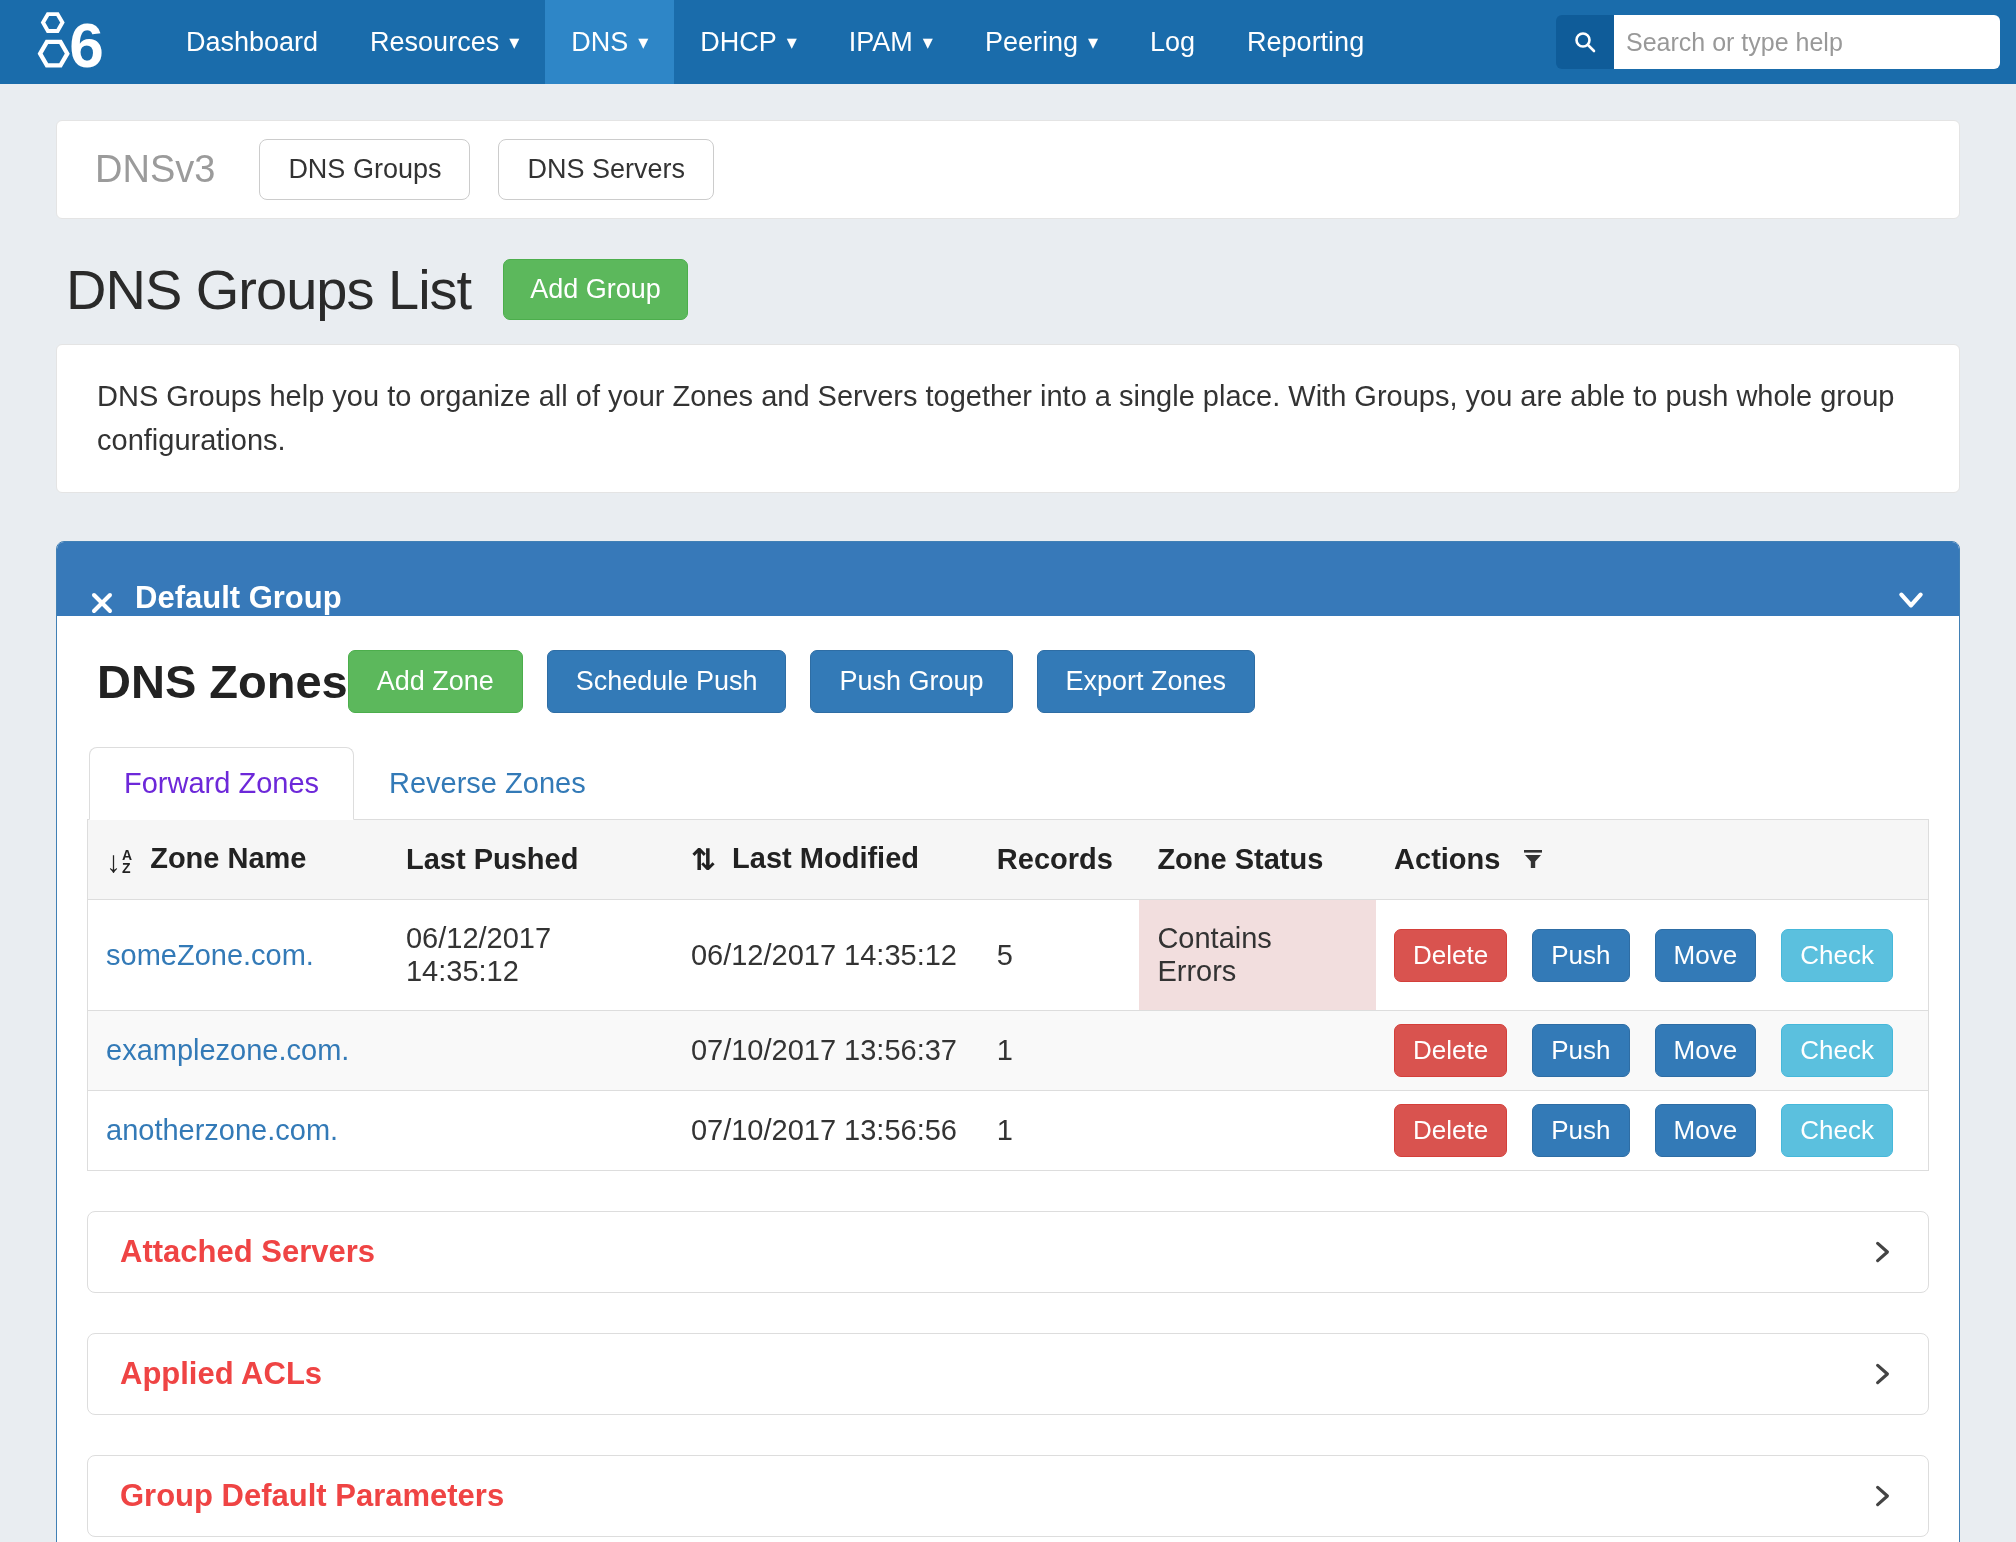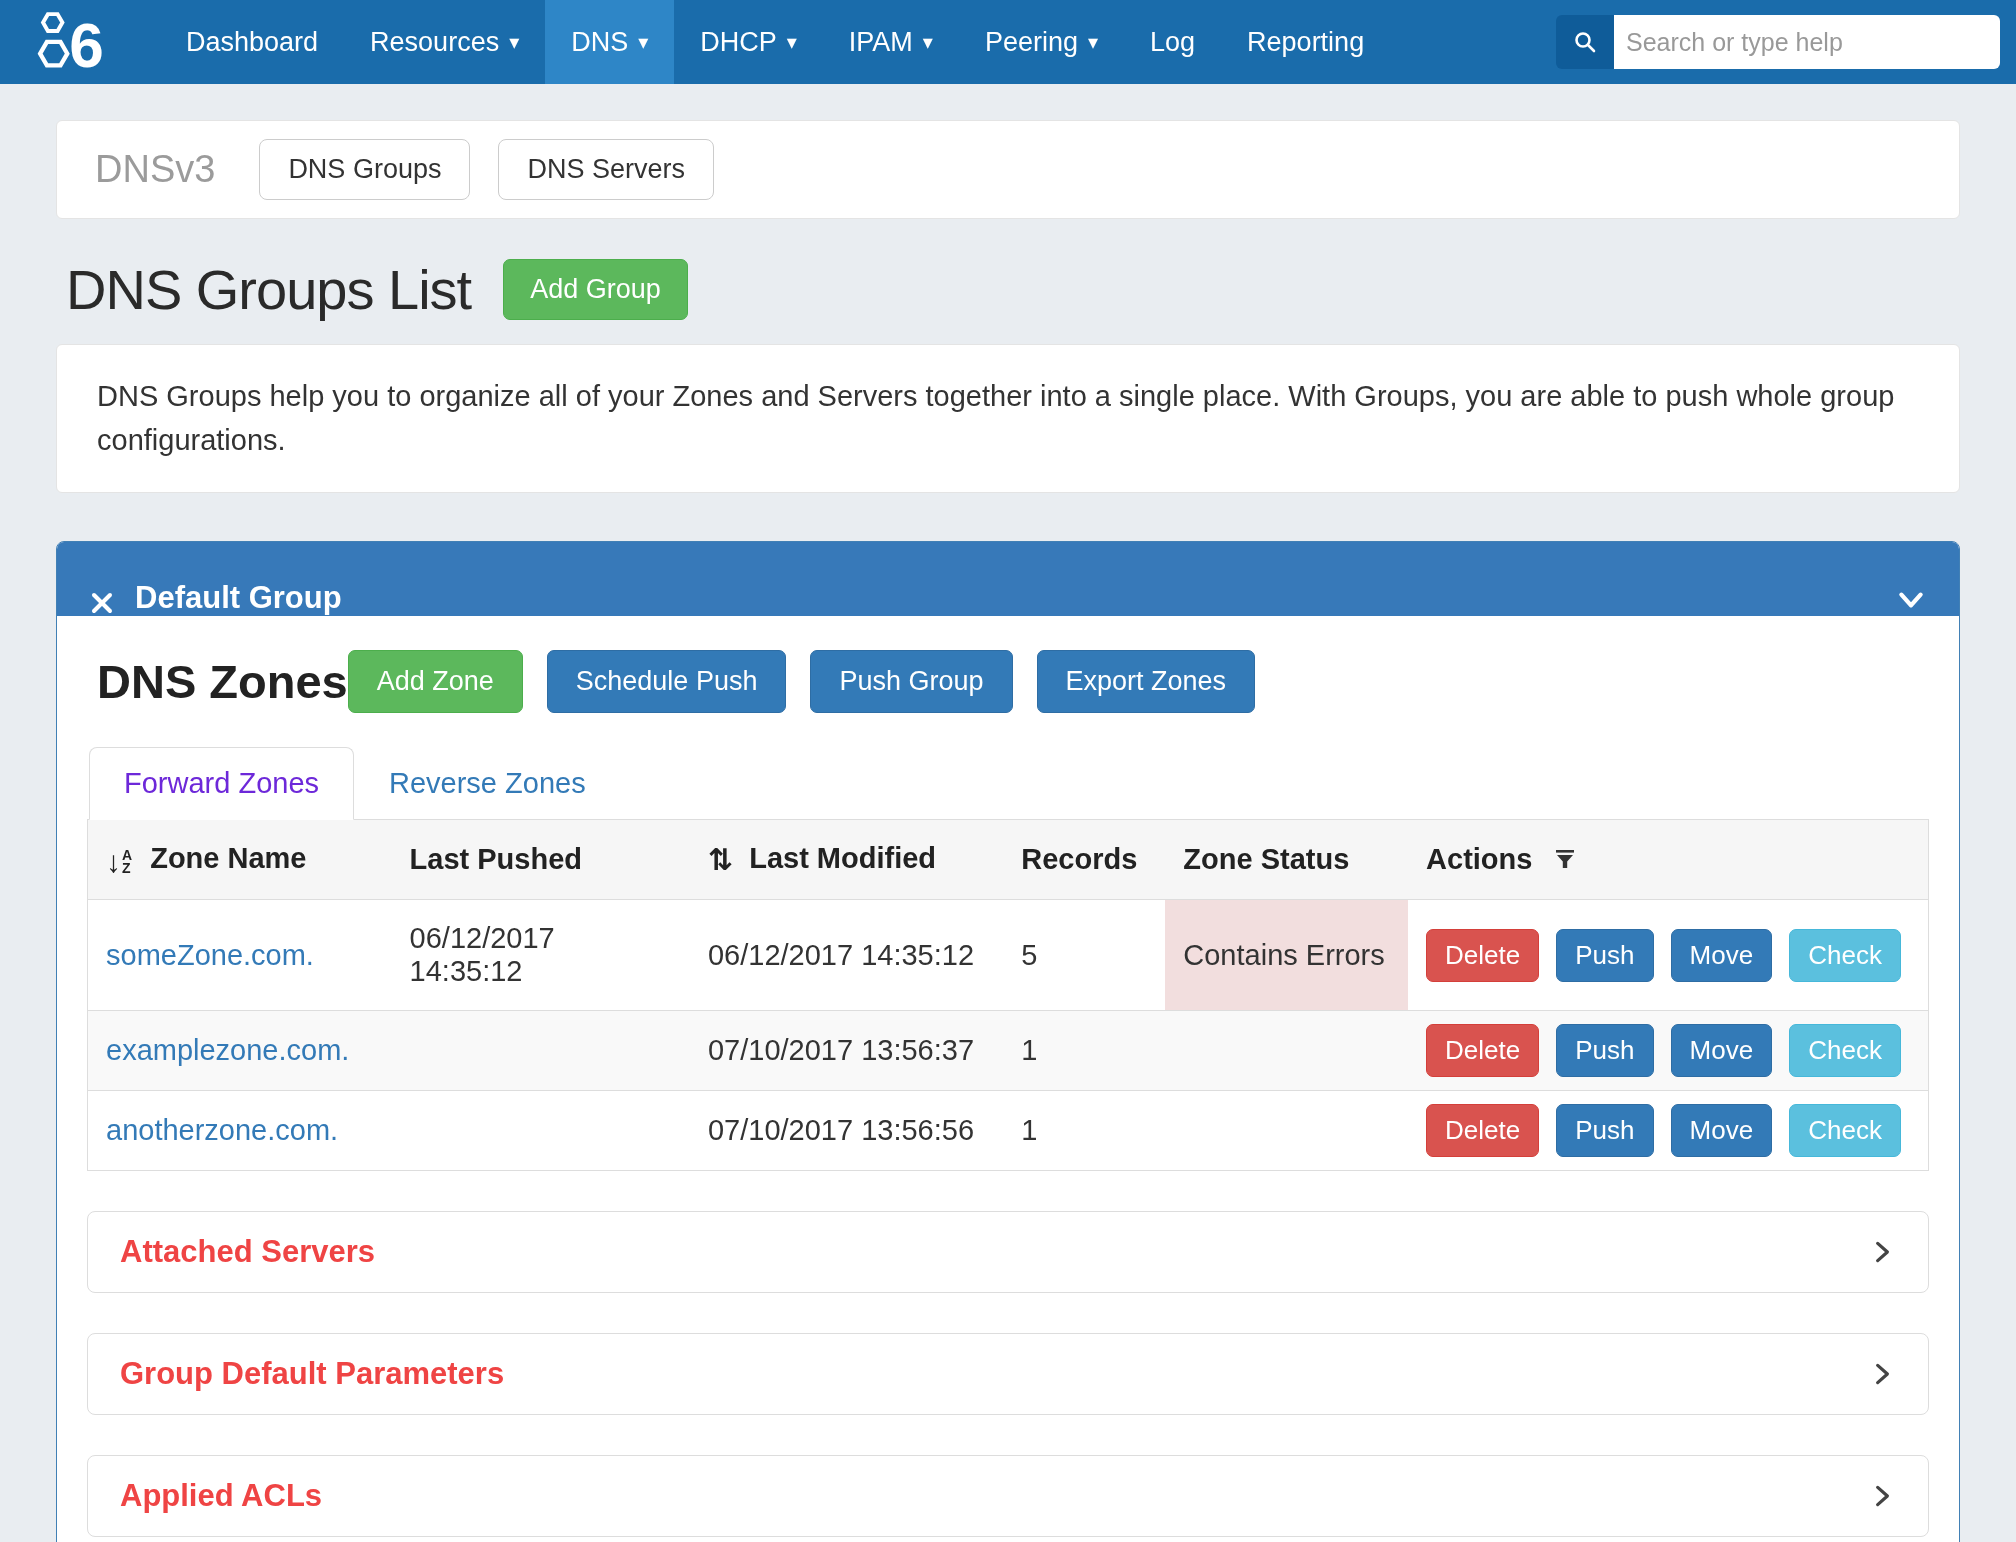--- a/index.html
+++ b/index.html
@@ -58,21 +58,21 @@
   .tab.active { background:#fff; border-color:#ddd; border-bottom-color:#fff; color:#6d28d9; }
   .tab.inactive { color:#337ab7; }
 
   .zones-table { width:100%; border-collapse:collapse; border:1px solid #ddd; border-top:none; }
   .zones-table th, .zones-table td { text-align:left; padding:22px 18px; font-size:29px; border-top:1px solid #ddd; vertical-align:middle; }
   .zones-table thead th { border-top:none; background:#f6f6f6; font-weight:bold; color:#222; white-space:nowrap; }
   .zones-table tbody tr:nth-child(even) { background:#f9f9f9; }
   .zone-link { color:#337ab7; text-decoration:none; cursor:pointer; }
   .status-error { background:#f2dede; }
   .actions-cell { padding:13px 18px !important; white-space:nowrap; }
-  .btn-sm { font-size:26px; padding:10px 18px; margin-right:9px; border-radius:7px; }
+  .btn-sm { font-size:26px; padding:10px 18px; margin-right:17px; border-radius:7px; }
 
   .icon-sort-alpha { display:inline-flex; align-items:center; margin-right:10px; vertical-align:-4px; color:#222; }
   .icon-sort-alpha .arr { font-size:30px; line-height:1; }
   .icon-sort-alpha .letters { display:flex; flex-direction:column; font-size:14px; line-height:13px; font-weight:bold; margin-left:1px; }
   .icon-sort-updown { font-size:30px; margin-right:8px; color:#222; vertical-align:-2px; }
   .filter-icon { margin-left:12px; vertical-align:-4px; cursor:pointer; }
 
   .acc { margin-top:40px; background:#fff; border:1px solid #ddd; border-radius:8px; padding:22px 32px; display:flex; align-items:center; cursor:pointer; }
   .acc-title { font-size:31px; font-weight:bold; color:#ef4444; }
   .acc-chev { margin-left:auto; display:flex; }
@@ -267,32 +267,32 @@
       <div class="acc">
         <span class="acc-title">Attached Servers</span>
         <span class="acc-chev">
           <svg width="28" height="28" viewBox="0 0 26 26">
             <polyline points="9,5 18,13 9,21" fill="none" stroke="#444" stroke-width="3" stroke-linecap="round" stroke-linejoin="round"></polyline>
           </svg>
         </span>
       </div>
 
       <div class="acc">
+        <span class="acc-title">Applied ACLs</span>
+        <span class="acc-chev">
+          <svg width="28" height="28" viewBox="0 0 26 26">
+            <polyline points="9,5 18,13 9,21" fill="none" stroke="#444" stroke-width="3" stroke-linecap="round" stroke-linejoin="round"></polyline>
+          </svg>
+        </span>
+      </div>
+
+      <div class="acc">
         <span class="acc-title">Group Default Parameters</span>
         <span class="acc-chev">
           <svg width="28" height="28" viewBox="0 0 26 26">
             <polyline points="9,5 18,13 9,21" fill="none" stroke="#444" stroke-width="3" stroke-linecap="round" stroke-linejoin="round"></polyline>
           </svg>
         </span>
       </div>
 
-      <div class="acc">
-        <span class="acc-title">Applied ACLs</span>
-        <span class="acc-chev">
-          <svg width="28" height="28" viewBox="0 0 26 26">
-            <polyline points="9,5 18,13 9,21" fill="none" stroke="#444" stroke-width="3" stroke-linecap="round" stroke-linejoin="round"></polyline>
-          </svg>
-        </span>
-      </div>
-
     </div>
   </div>
 </div>
 
 </body></html>

